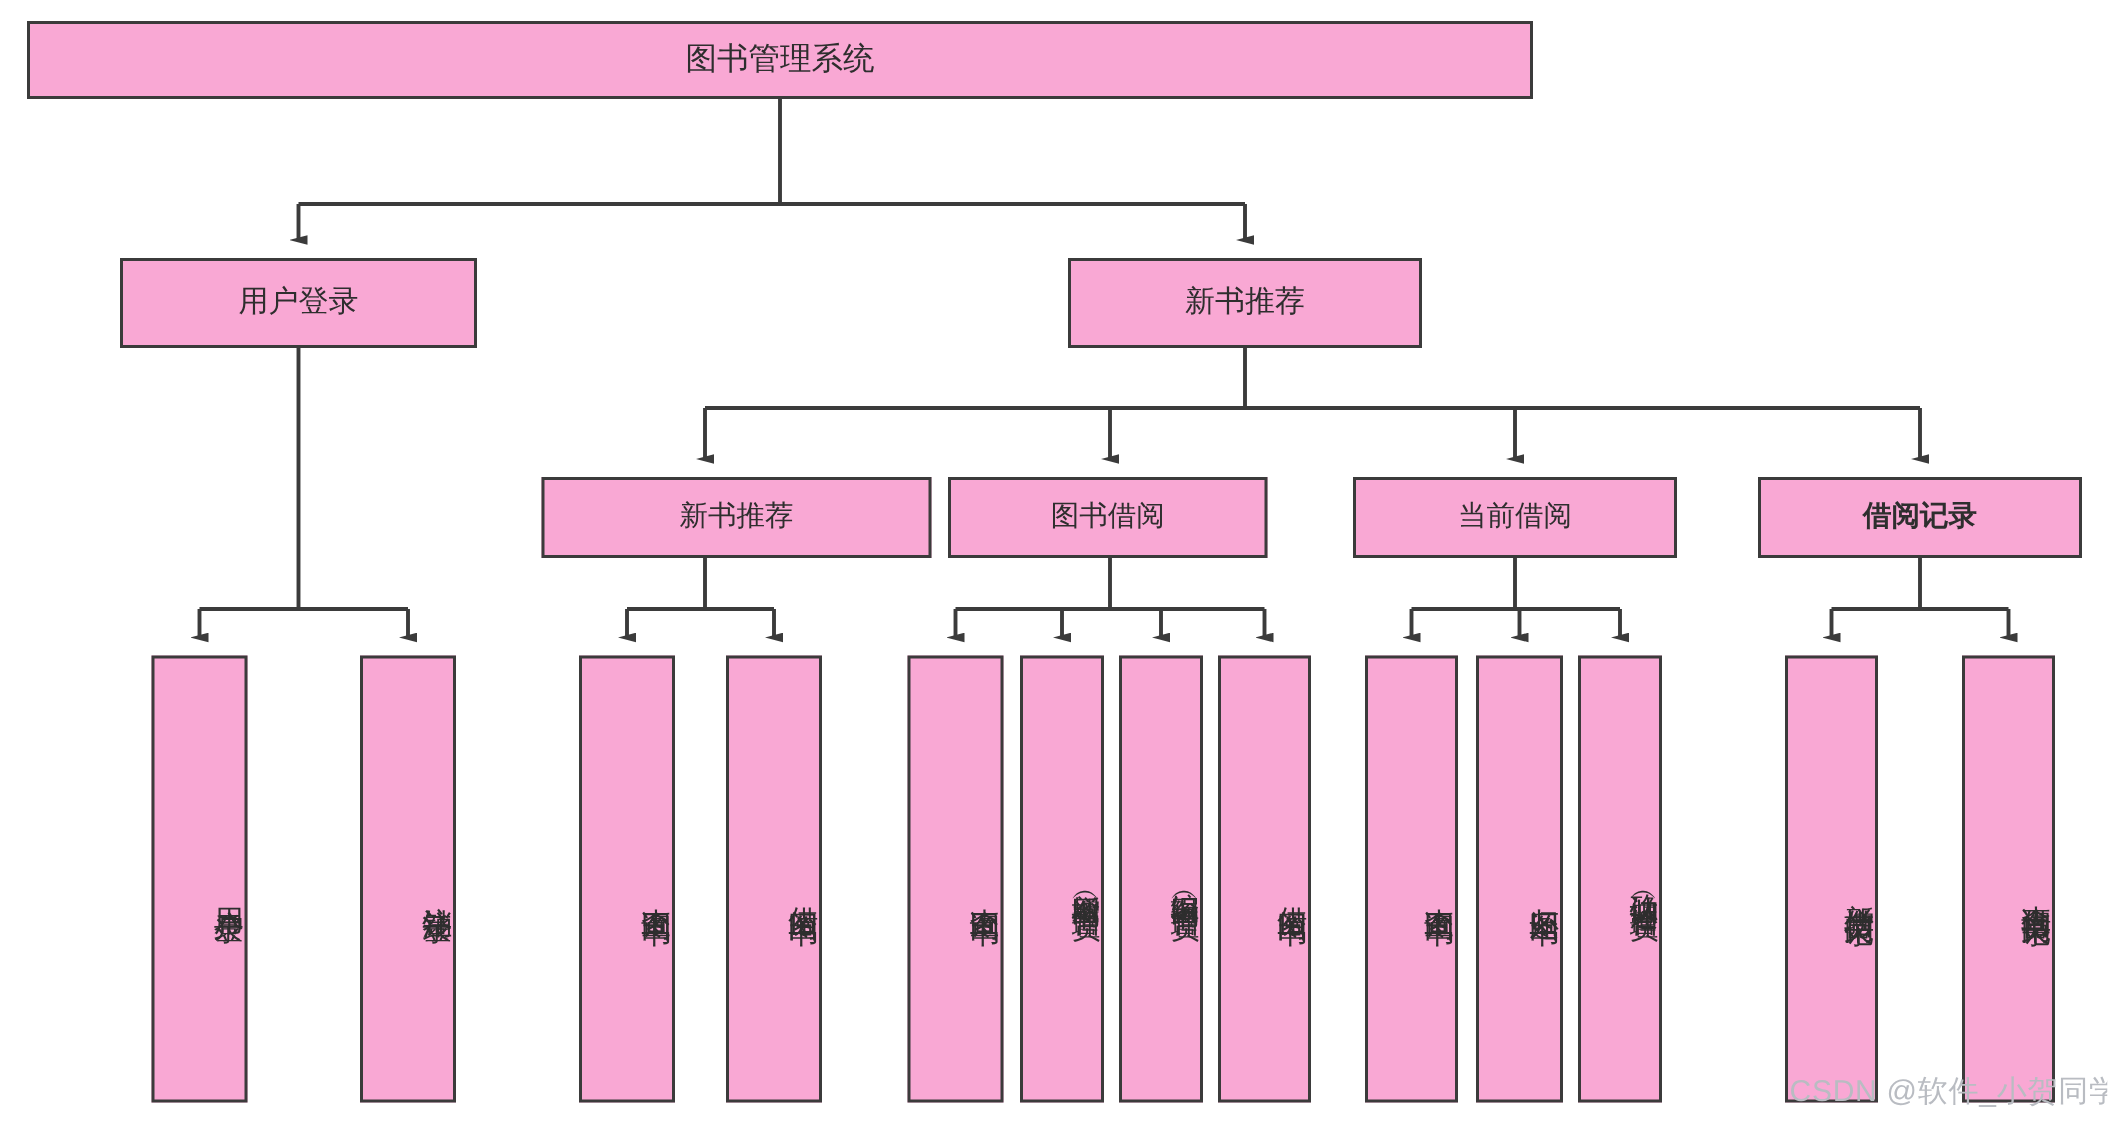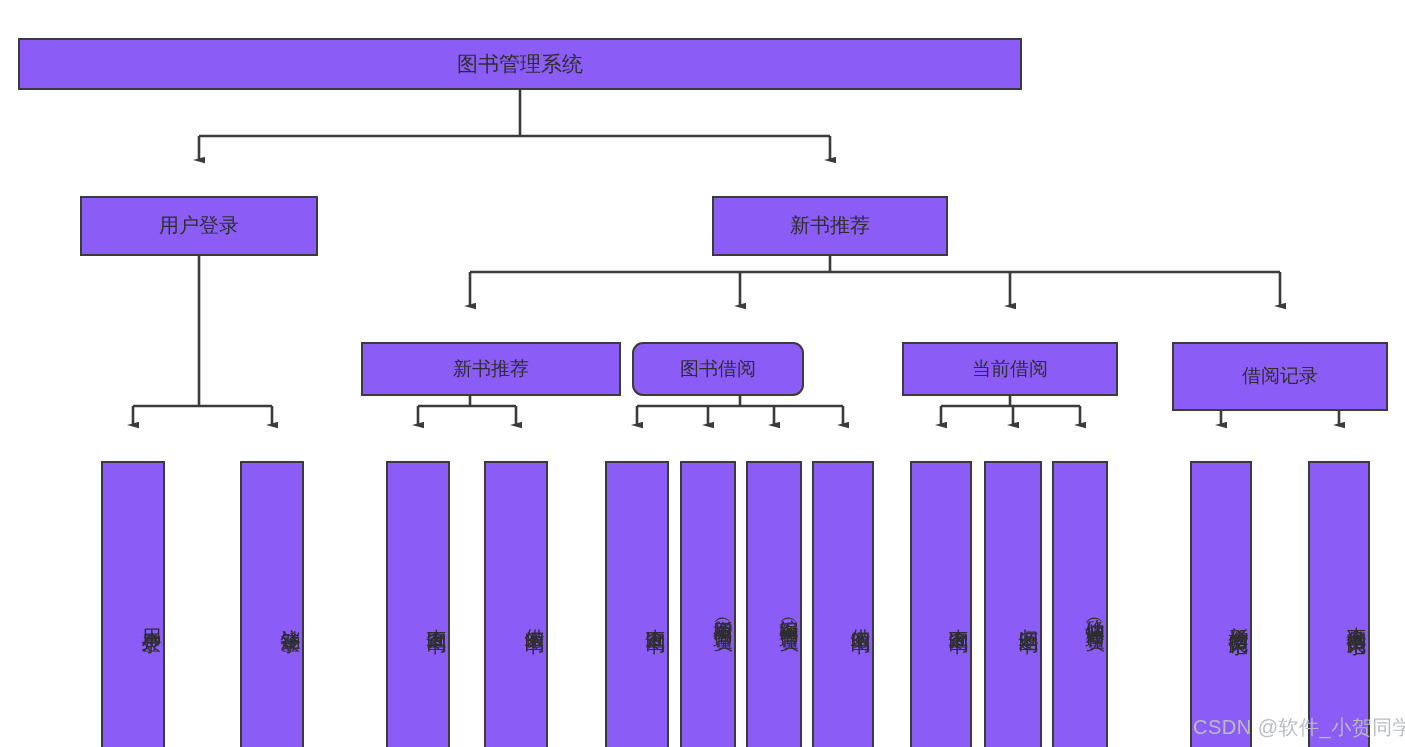--- a/index.html
+++ b/index.html
@@ -23,30 +23,29 @@
     position: absolute;
     left: 0;
     top: 0;
     width: 1405px;
     height: 747px;
     pointer-events: none;
   }
   .node {
     position: absolute;
     box-sizing: border-box;
-    background: #8b5cf6;
+    background: #f9a8d4;
     border: 2px solid #3b3b3b;
     display: flex;
     align-items: center;
     justify-content: center;
     text-align: left;
     color: #2e2e2e;
     line-height: 1.18;
     z-index: 2;
-    margin-top: 24px;
   }
   .node.root {
     font-size: 21px;
   }
   .node.level1 {
     font-size: 20px;
   }
   .node.level2 {
     font-size: 19px;
   }
@@ -126,27 +125,27 @@
       </div>
       <div class="node level1" style="left: 80px; top: 172px; width: 238px; height: 60px;">
         <span>用户登录</span>
       </div>
       <div class="node level1" style="left: 712px; top: 172px; width: 236px; height: 60px;">
         <span>新书推荐</span>
       </div>
       <div class="node level2" style="left: 361px; top: 318px; width: 260px; height: 54px;">
         <span>新书推荐</span>
       </div>
-      <div class="node level2" style="left: 632px; top: 318px; width: 172px; height: 54px; border-radius: 11px;">
+      <div class="node level2" style="left: 632px; top: 318px; width: 213px; height: 54px;">
         <span>图书借阅</span>
       </div>
       <div class="node level2" style="left: 902px; top: 318px; width: 216px; height: 54px;">
         <span>当前借阅</span>
       </div>
-      <div class="node level2" style="left: 1172px; top: 318px; width: 216px; height: 69px;">
+      <div class="node level2" style="left: 1172px; top: 318px; width: 216px; height: 54px; font-weight: bold;">
         <span>借阅记录</span>
       </div>
       <div class="node leaf" style="left: 101px; top: 437px; width: 64px; height: 298px;">
         <span>用户登录</span>
       </div>
       <div class="node leaf" style="left: 240px; top: 437px; width: 64px; height: 298px;">
         <span>注销登录</span>
       </div>
       <div class="node leaf" style="left: 386px; top: 437px; width: 64px; height: 298px;">
         <span>查询图书</span>

